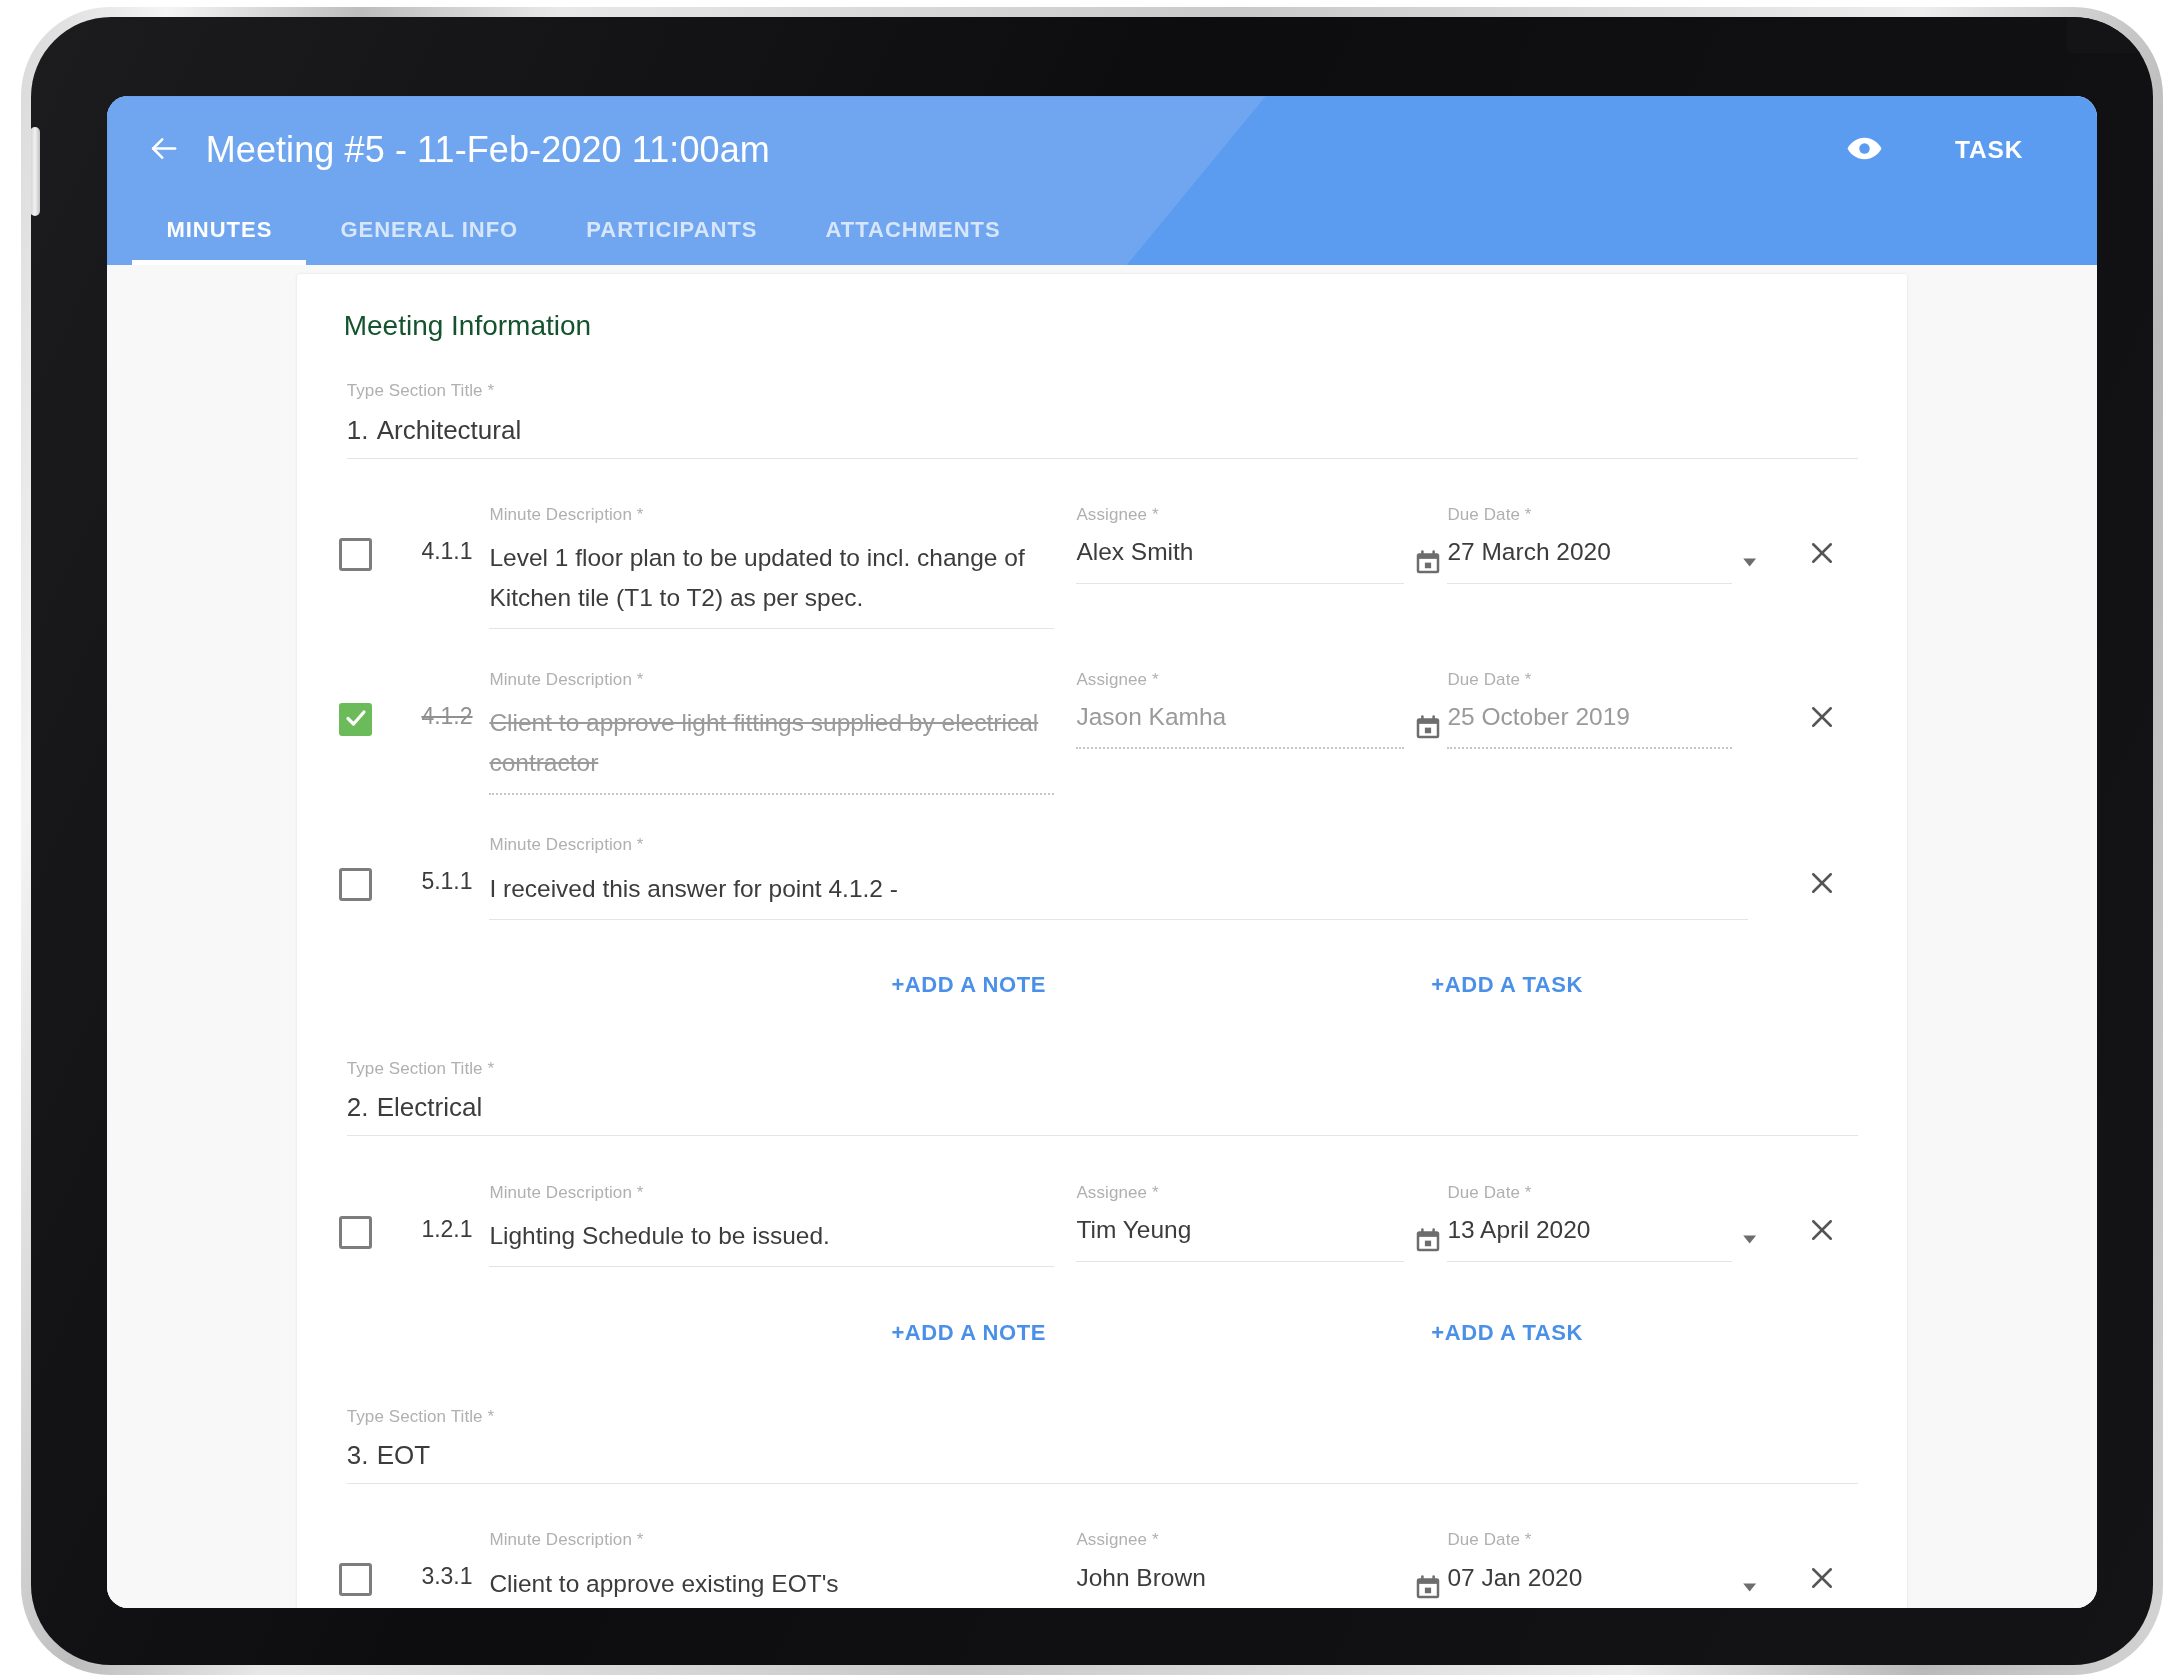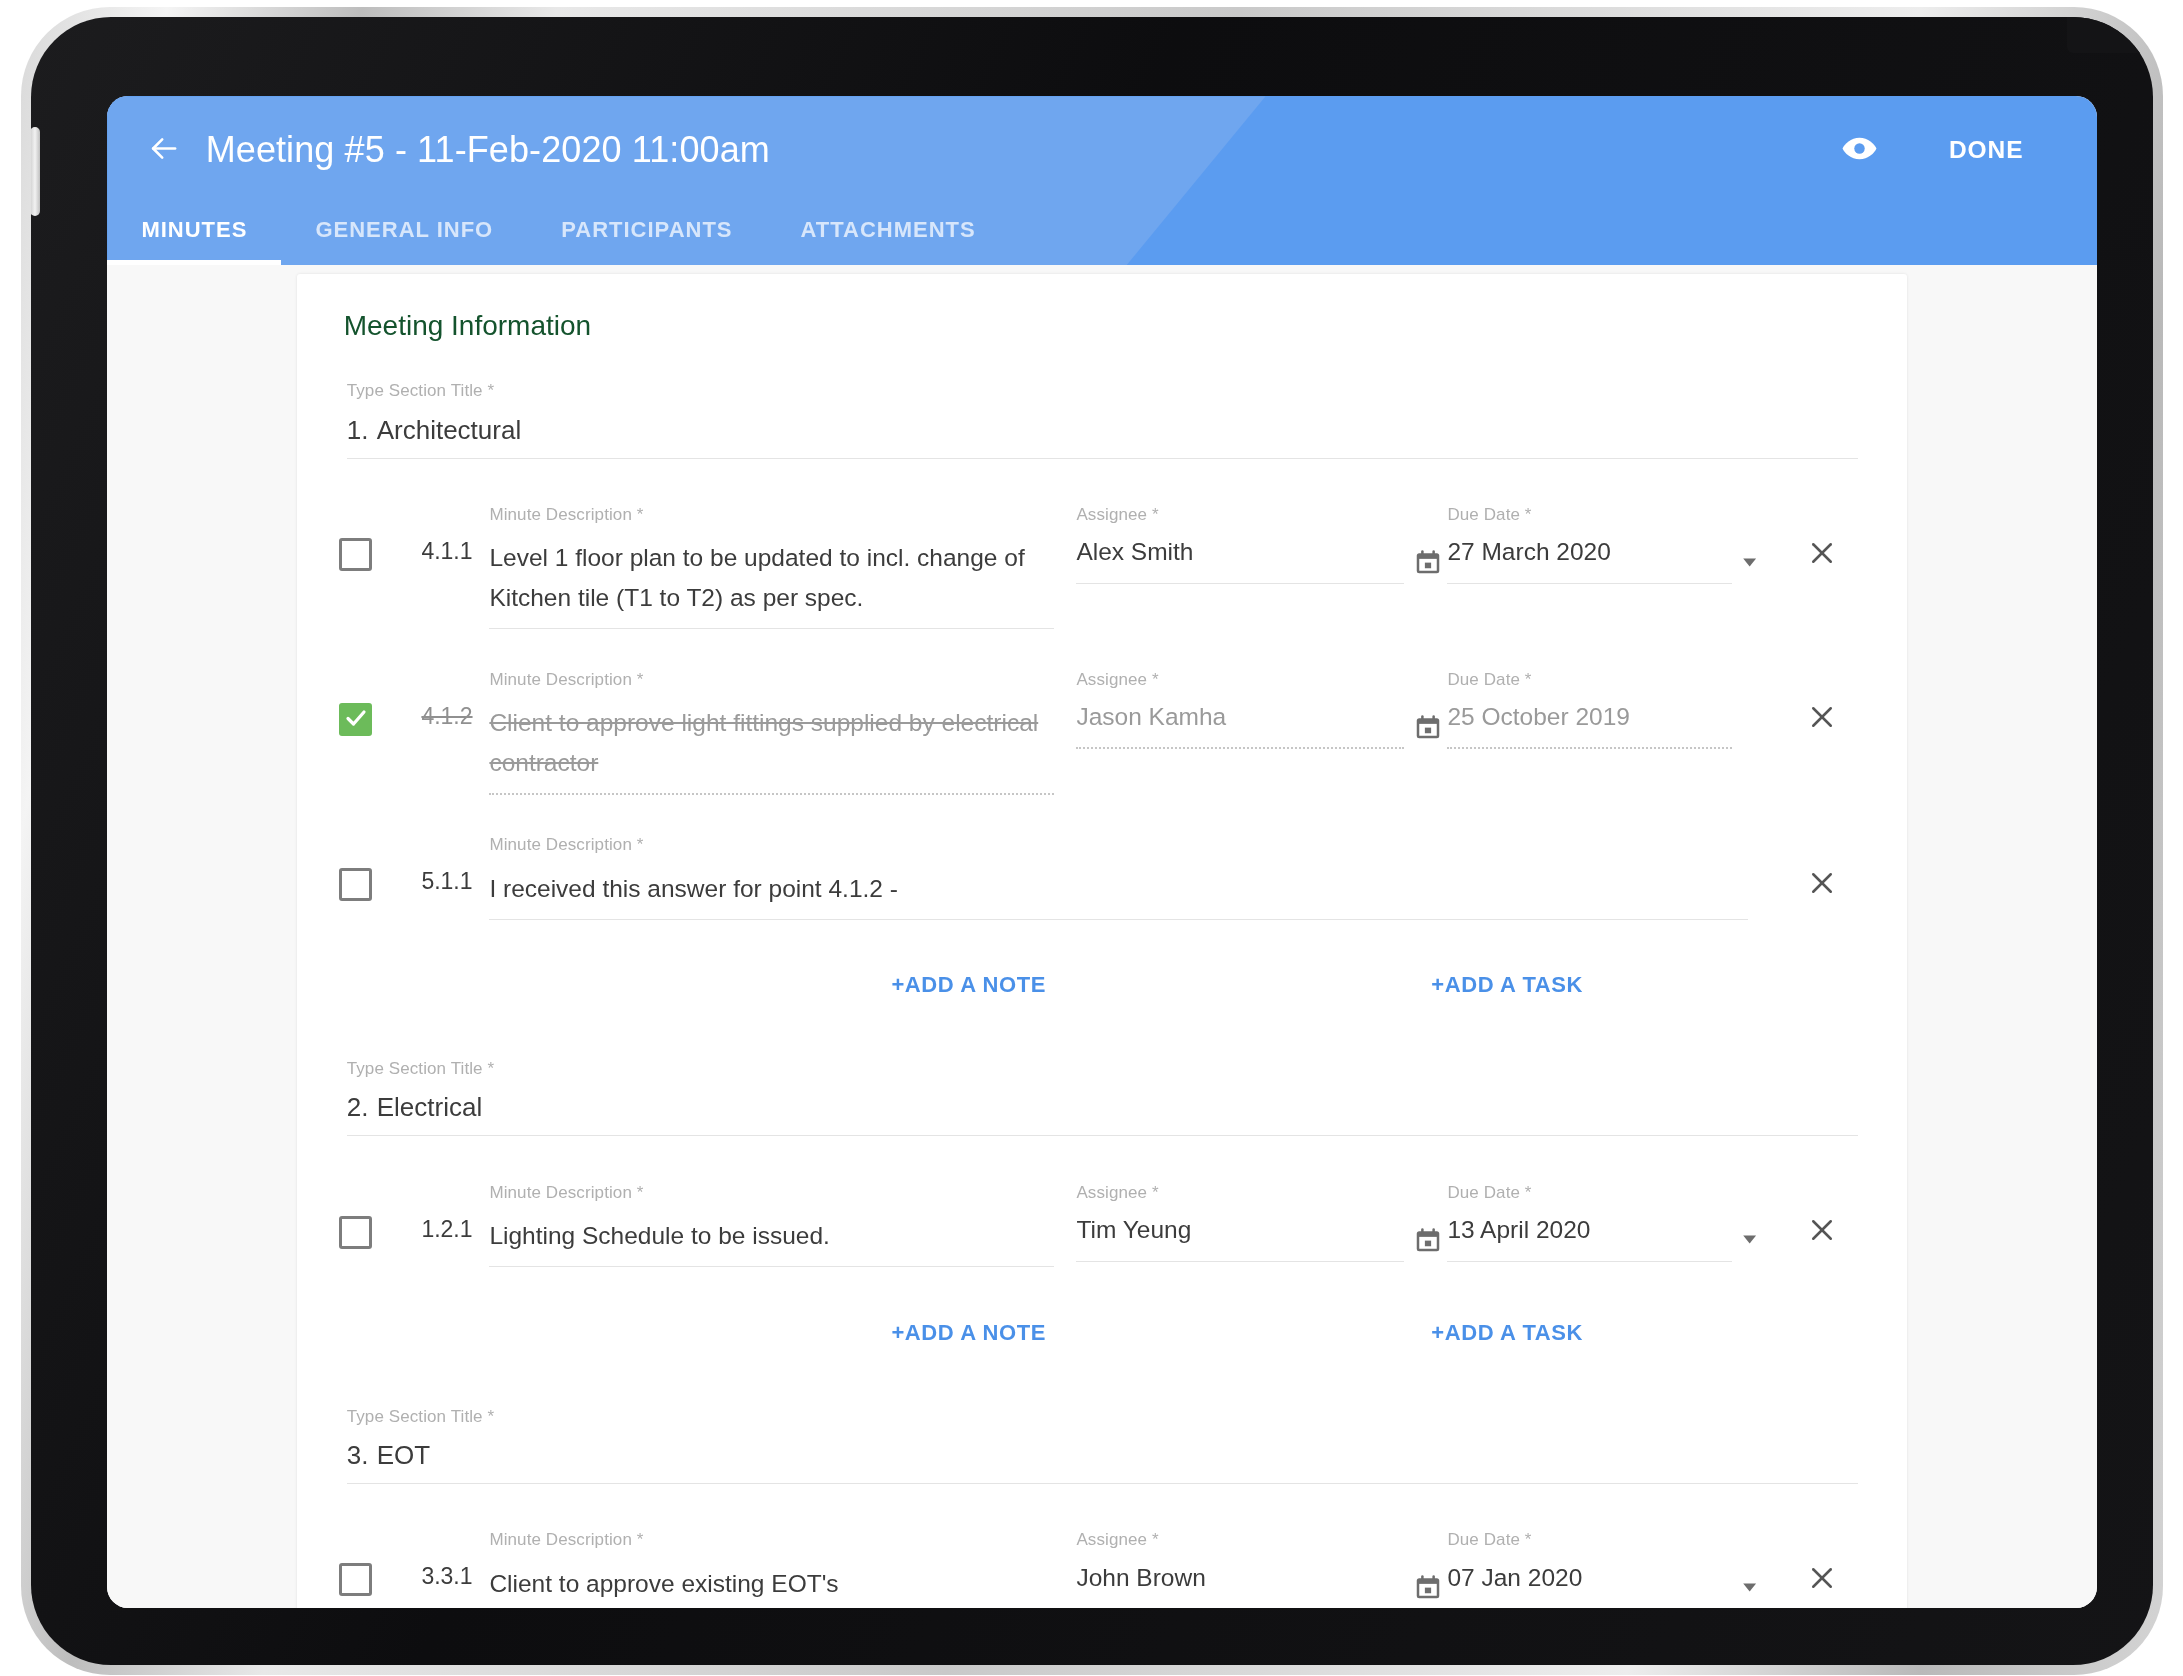--- a/index.html
+++ b/index.html
@@ -133,20 +133,21 @@
     letter-spacing: 0.9px;
     background: none; border: none;
     cursor: pointer;
     font-family: "Liberation Sans", sans-serif;
     padding: 7.4px 3px;
   }
 
   
   #tab-bar {
     display: flex; align-items: flex-end;
+    padding-left: 25px;
     height: 88px;
   }
   .tab {
     position: relative;
     padding: 0 34px 22px 34px;
     color: rgba(255,255,255,.72);
     font-size: 22px;
     font-weight: 700;
     letter-spacing: 1px;
     cursor: pointer;
@@ -365,21 +366,21 @@
 
             <div id="app-bar-actions">
               <div id="preview-button">
                 <span>
                   <svg viewBox="0 0 24 24" fill="#ffffff">
                     <path d="M12 5C6.5 5 2.2 9.1 1 12c1.2 2.9 5.5 7 11 7s9.8-4.1 11-7c-1.2-2.9-5.5-7-11-7z"></path>
                     <circle cx="12" cy="12" r="3.4" fill="#5b9cf0"></circle>
                   </svg>
                 </span>
               </div>
-              <button id="done-button">DONE</button>
+              <button id="done-button">TASK</button>
             </div>
           </div>
 
           <div id="tab-bar">
             <div class="tab active">MINUTES</div>
             <div class="tab">GENERAL INFO</div>
             <div class="tab">PARTICIPANTS</div>
             <div class="tab">ATTACHMENTS</div>
           </div>
 

